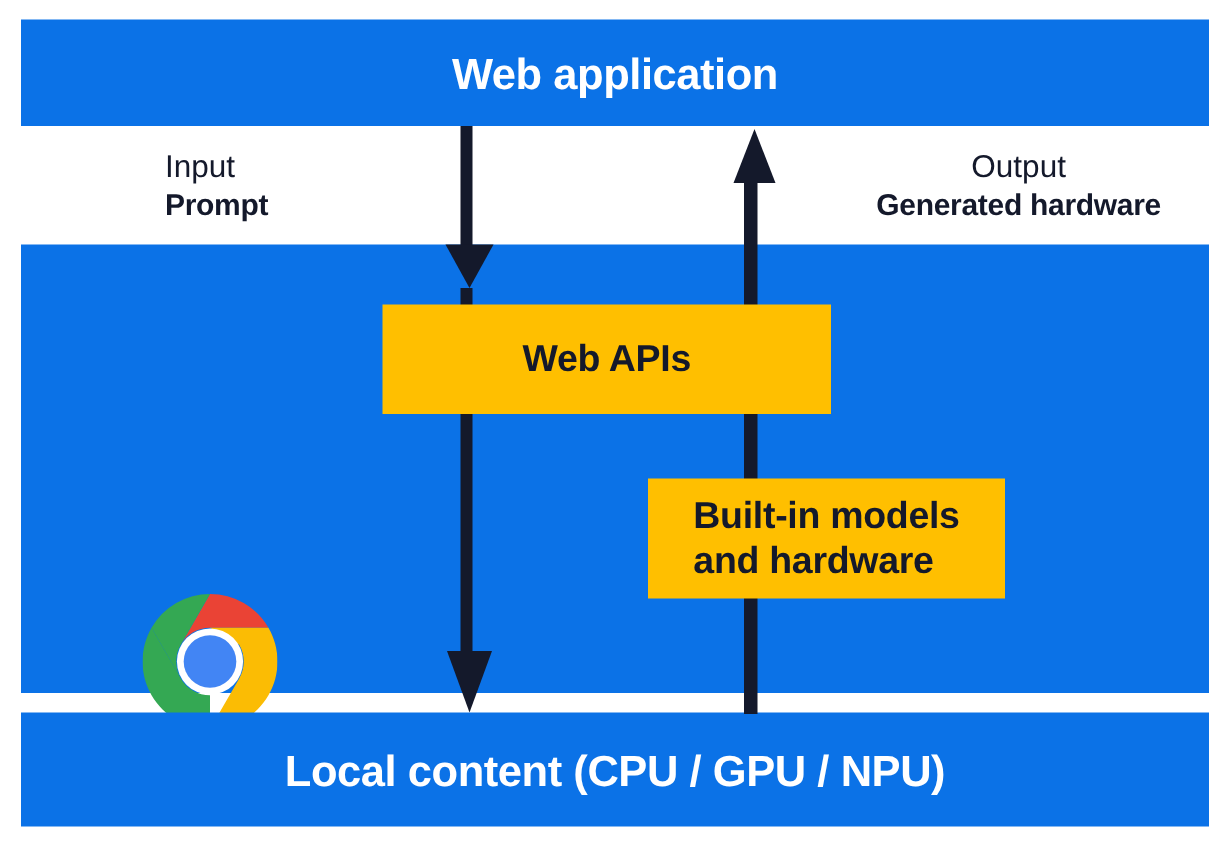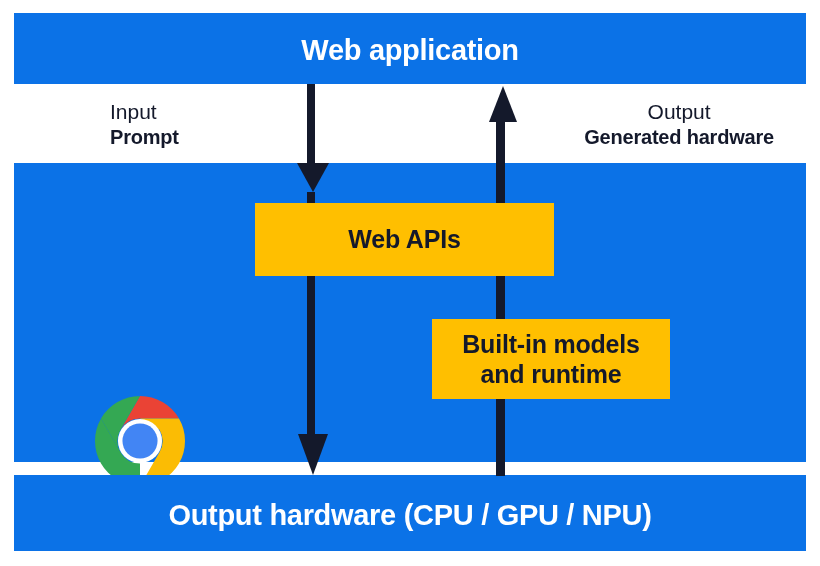--- a/index.html
+++ b/index.html
@@ -117,21 +117,20 @@
     white-space: nowrap;
   }
 
   
   .component-box {
     position: absolute;
     background: #FFBF00;
     display: flex;
     align-items: center;
     justify-content: center;
-    text-align: center;
     color: #14192B;
     font-weight: bold;
     letter-spacing: -0.2px;
     z-index: 3;
   }
   #box-web-apis {
     left: 255px;
     top: 203px;
     width: 299px;
     height: 73px;
@@ -209,21 +208,21 @@
     </svg>
   </div>
 
   <div class="component-box" id="box-web-apis">
     <span>Web APIs</span>
   </div>
 
   <div class="component-box" id="box-builtin-models">
     <span>
       <span>Built-in models</span><br>
-      <span>and runtime</span>
+      <span>and hardware</span>
     </span>
   </div>
 
   <div class="band" id="band-local-hardware">
-    <div class="band-title">Output hardware (CPU / GPU / NPU)</div>
+    <div class="band-title">Local content (CPU / GPU / NPU)</div>
   </div>
 
 </div>
 
 </body></html>

